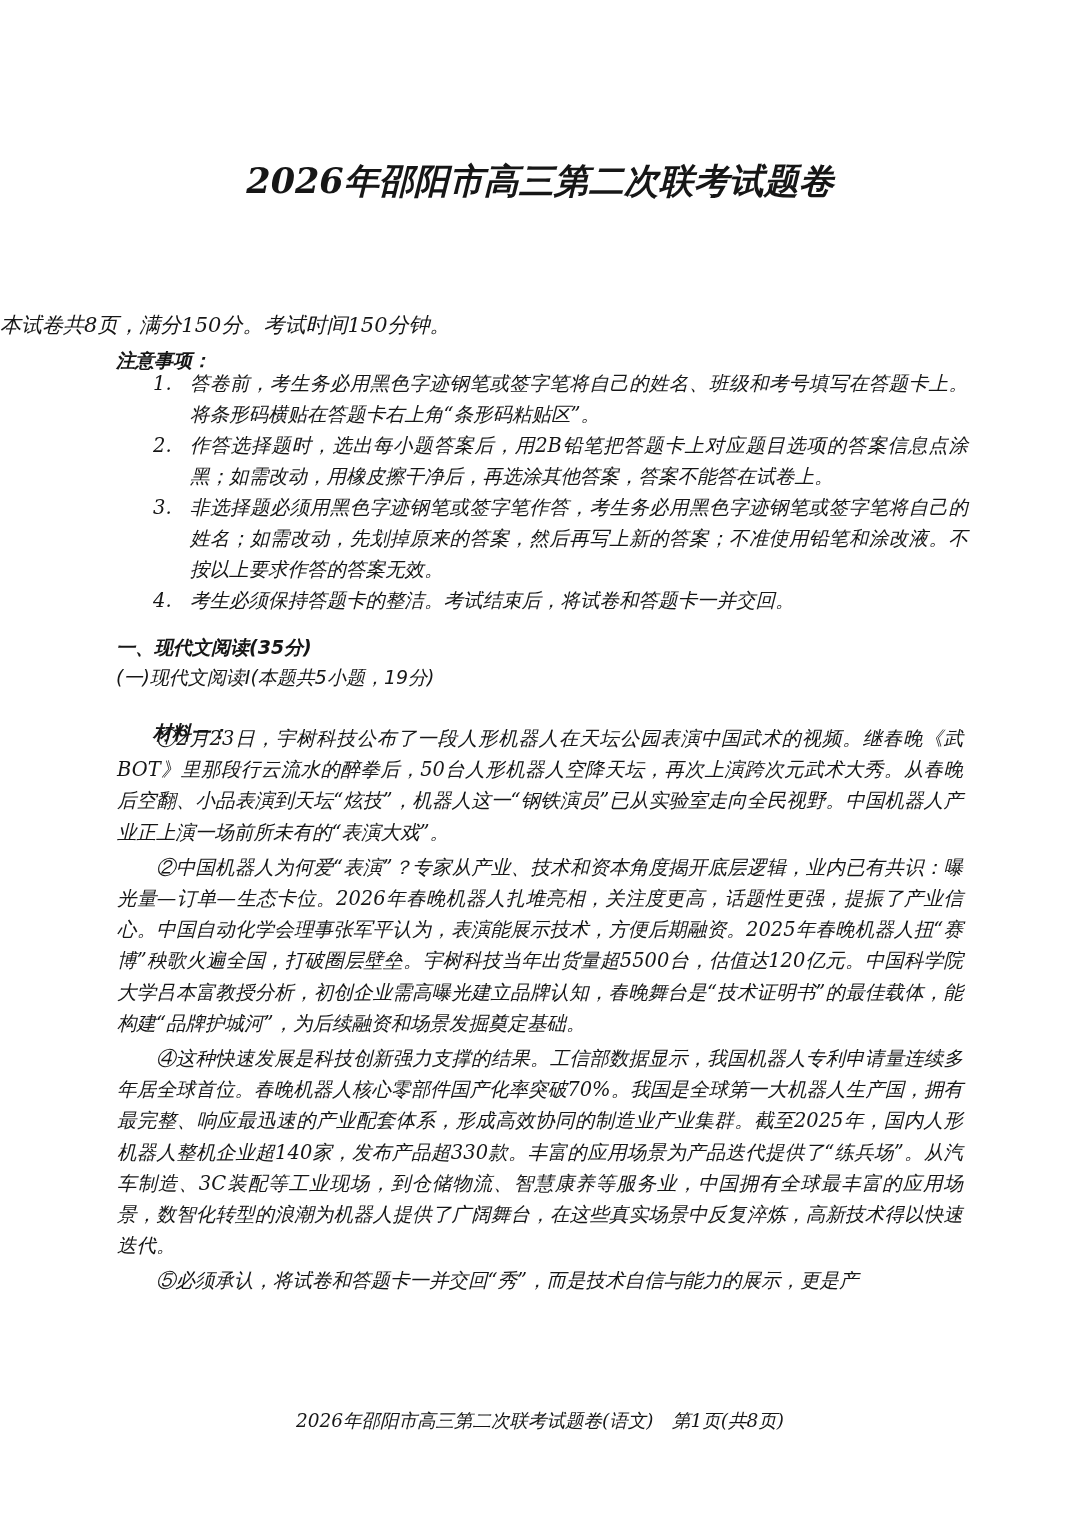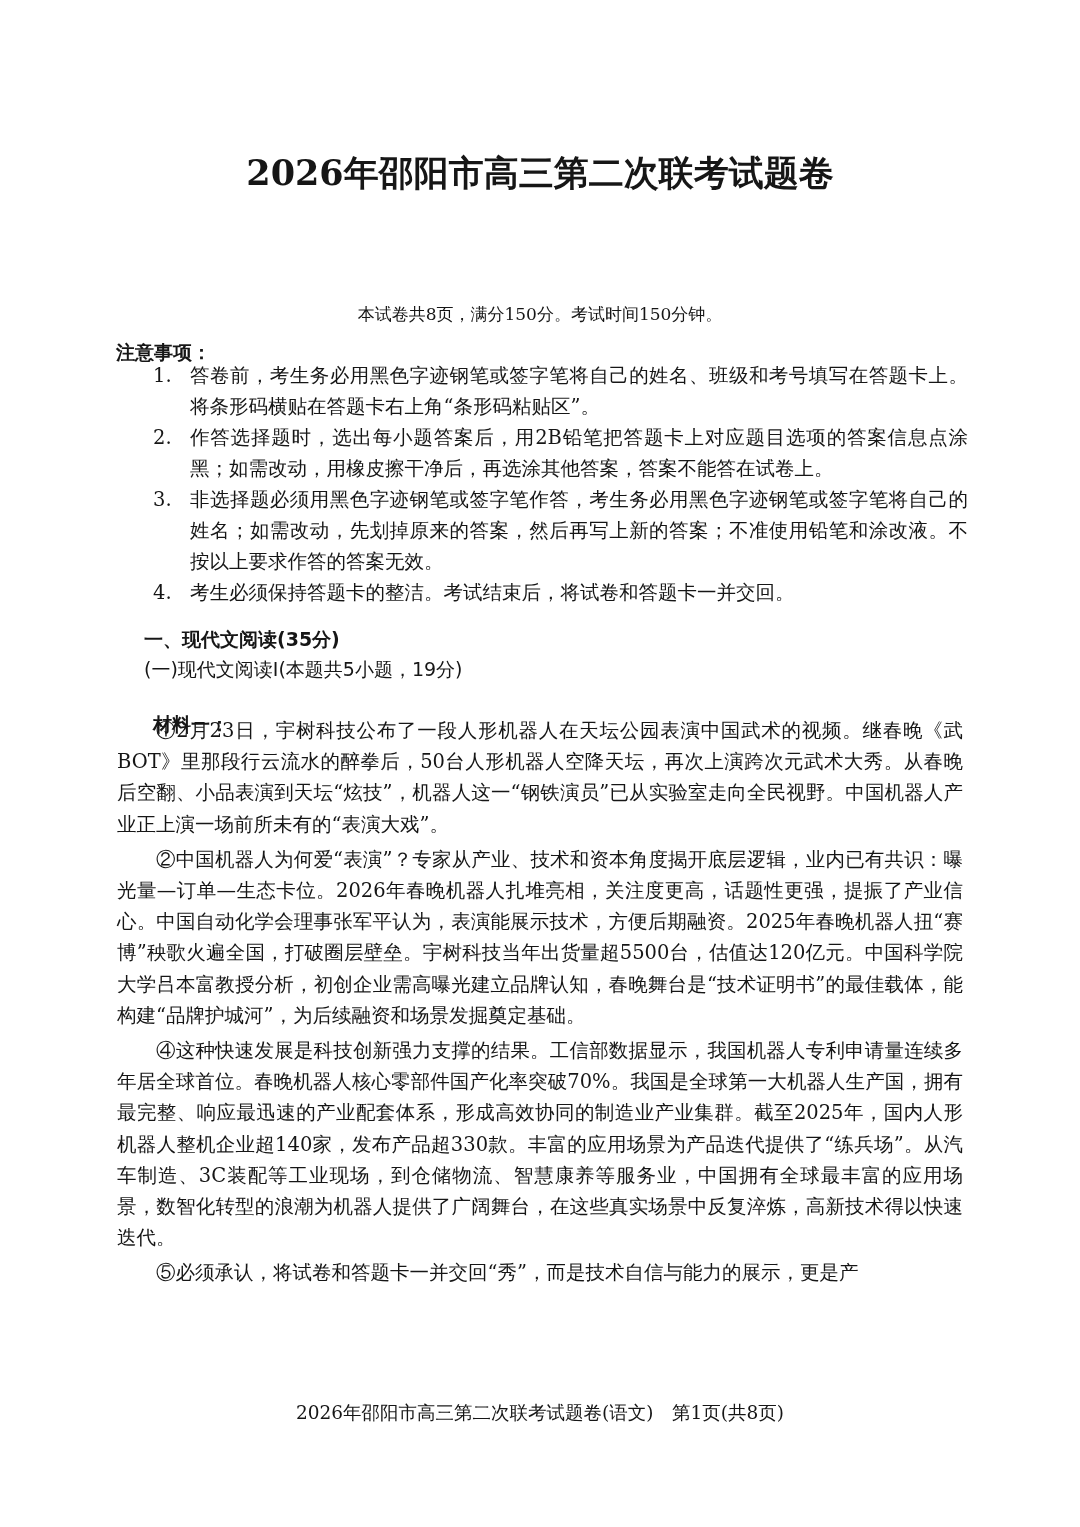--- a/index.html
+++ b/index.html
@@ -1,31 +1,31 @@
 <!DOCTYPE html>
 <html><head>
 <meta charset="utf-8">
 <style>
   html, body { margin: 0; padding: 0; background: #ffffff; }
   body { width: 1080px; height: 1527px; position: relative; overflow: hidden;
          font-family: "DejaVu Serif", "Liberation Serif", serif; color: #161616; }
-  .page { position: absolute; left: 0; top: 0; width: 1080px; height: 1082px; }
+  .page { position: absolute; left: 0; top: 8px; width: 1080px; height: 1082px; font-style: italic; }
   .title { position: absolute; top: 150px; left: 0; width: 1080px; text-align: center;
            font-size: 35px; font-weight: bold; letter-spacing: 0px; }
   .subject { position: absolute; top: 218px; left: 0; width: 1080px; text-align: center;
              font-size: 52px; font-weight: bold; letter-spacing: 40px; text-indent: 40px; }
-  .info { position: absolute; top: 303px; left: 0; width: 1080px; text-align: center;
-          font-size: 17px; }
+  .info { position: absolute; top: 303px; left: 0; width: 1080px; text-align: left;
+          font-size: 21px; }
   .notes-heading { position: absolute; top: 340px; left: 116px; font-size: 19px; font-weight: bold;
                    font-family: "DejaVu Sans", "Liberation Sans", sans-serif; text-align: center; }
   .notes { position: absolute; top: 360px; left: 153px; width: 815px; font-size: 19.5px; line-height: 31px; }
   .note-item { display: flex; }
   .note-num { width: 37px; flex: 0 0 37px; }
   .note-text { flex: 1; text-align: justify; }
-  .sec-heading { position: absolute; left: 116px; font-size: 19px; font-family: "DejaVu Sans", "Liberation Sans", sans-serif; margin-left: 28px; }
+  .sec-heading { position: absolute; left: 116px; font-size: 19px; font-family: "DejaVu Sans", "Liberation Sans", sans-serif; }
   .sec1 { top: 627px; font-weight: bold; }
   .sec2 { top: 657px; }
   .material { position: absolute; top: 688px; left: 153px; font-size: 19px; font-weight: bold;
               font-family: "DejaVu Sans", "Liberation Sans", sans-serif; margin-top: 24px; }
   .body { position: absolute; top: 711px; left: 113px; width: 854px; font-size: 19.5px; line-height: 31.2px; }
   .para { text-indent: 39px; text-align: justify; margin: 4px; }
   .footer { position: absolute; top: 1400px; left: 0; width: 1080px; text-align: center; font-size: 18.5px; }
 </style>
 </head>
 <body>

